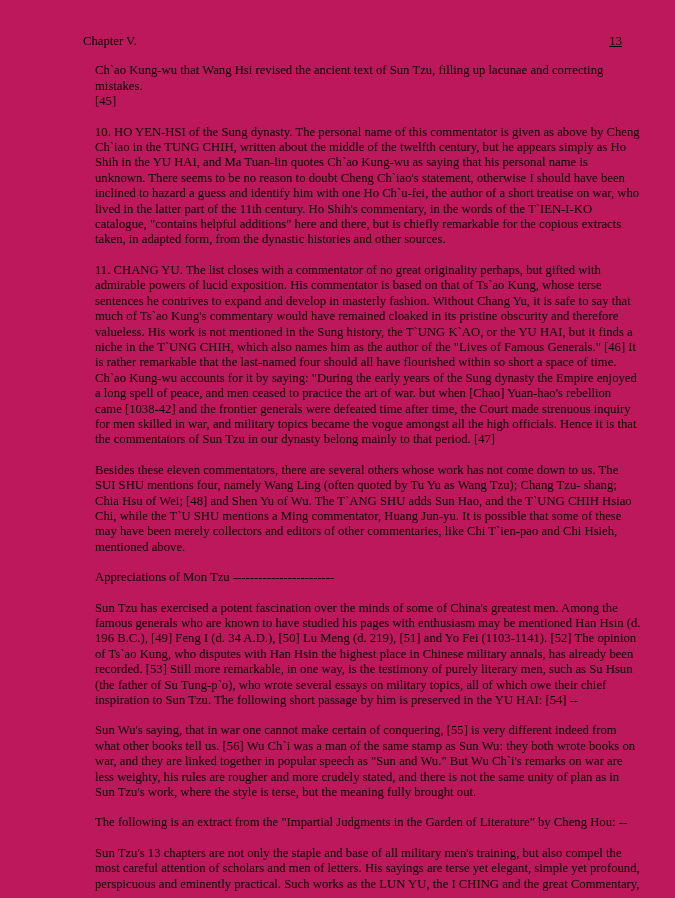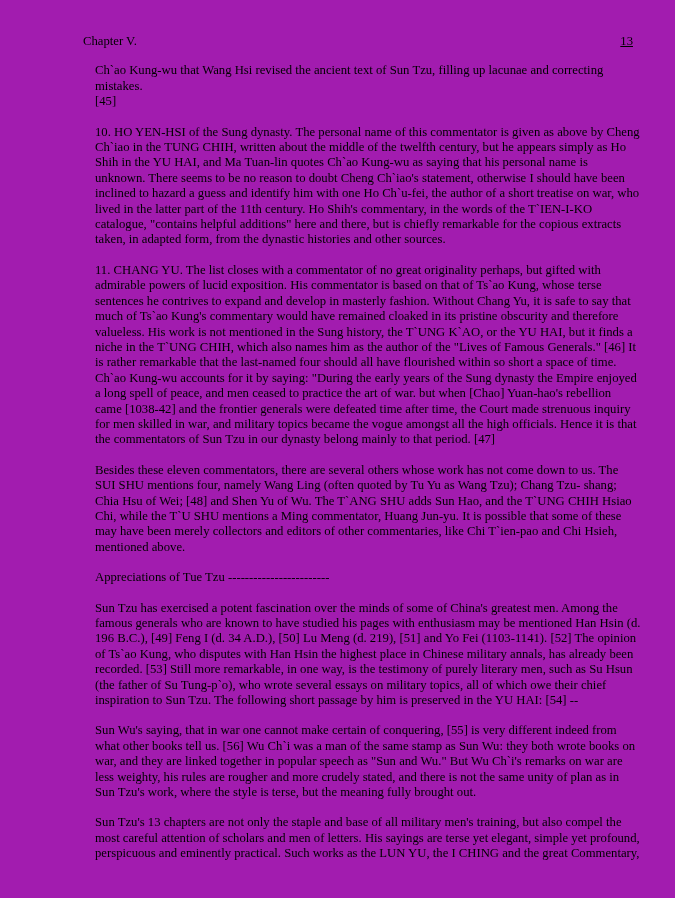--- a/index.html
+++ b/index.html
@@ -4,38 +4,38 @@
 <style>
   html, body {
     margin: 0;
     padding: 0;
     background: #ffffff;
   }
   .page {
     width: 675px;
     height: 898px;
     box-sizing: border-box;
-    background: #a21caf;
+    background: #be185d;
     color: #000000;
     font-family: "Liberation Serif", "DejaVu Serif", serif;
     font-size: 12.7px;
     line-height: 15.4px;
     overflow: hidden;
   }
   .content {
     padding: 34px 34px 0 83px;
   }
   .header {
     display: flex;
     justify-content: space-between;
     align-items: baseline;
     margin-bottom: 14px;
   }
   .header .page-number {
-    margin-right: 8px;
+    margin-right: 19px;
     text-decoration: underline;
   }
   .paragraphs p {
     margin: 0 0 15px 12px;
     white-space: pre-wrap;
     text-align: left;
   }
 </style>
 </head>
 <body>
@@ -47,20 +47,21 @@
       <span class="chapter">Chapter V.</span>
       <span class="page-number">13</span>
     </div>
 
     <div class="paragraphs">
       <p>Ch`ao Kung-wu that Wang Hsi revised the ancient text of Sun Tzu, filling up lacunae and correcting mistakes.
 [45]</p>
       <p>10. HO YEN-HSI of the Sung dynasty. The personal name of this commentator is given as above by Cheng Ch`iao in the TUNG CHIH, written about the middle of the twelfth century, but he appears simply as Ho Shih in the YU HAI, and Ma Tuan-lin quotes Ch`ao Kung-wu as saying that his personal name is unknown. There seems to be no reason to doubt Cheng Ch`iao's statement, otherwise I should have been inclined to hazard a guess and identify him with one Ho Ch`u-fei, the author of a short treatise on war, who lived in the latter part of the 11th century. Ho Shih's commentary, in the words of the T`IEN-I-KO catalogue, "contains helpful additions" here and there, but is chiefly remarkable for the copious extracts taken, in adapted form, from the dynastic histories and other sources.</p>
       <p>11. CHANG YU. The list closes with a commentator of no great originality perhaps, but gifted with admirable powers of lucid exposition. His commentator is based on that of Ts`ao Kung, whose terse sentences he contrives to expand and develop in masterly fashion. Without Chang Yu, it is safe to say that much of Ts`ao Kung's commentary would have remained cloaked in its pristine obscurity and therefore valueless. His work is not mentioned in the Sung history, the T`UNG K`AO, or the YU HAI, but it finds a niche in the T`UNG CHIH, which also names him as the author of the "Lives of Famous Generals." [46] It is rather remarkable that the last-named four should all have flourished within so short a space of time. Ch`ao Kung-wu accounts for it by saying: "During the early years of the Sung dynasty the Empire enjoyed a long spell of peace, and men ceased to practice the art of war. but when [Chao] Yuan-hao's rebellion came [1038-42] and the frontier generals were defeated time after time, the Court made strenuous inquiry for men skilled in war, and military topics became the vogue amongst all the high officials. Hence it is that the commentators of Sun Tzu in our dynasty belong mainly to that period. [47]</p>
       <p>Besides these eleven commentators, there are several others whose work has not come down to us. The SUI SHU mentions four, namely Wang Ling (often quoted by Tu Yu as Wang Tzu); Chang Tzu- shang; Chia Hsu of Wei; [48] and Shen Yu of Wu. The T`ANG SHU adds Sun Hao, and the T`UNG CHIH Hsiao Chi, while the T`U SHU mentions a Ming commentator, Huang Jun-yu. It is possible that some of these may have been merely collectors and editors of other commentaries, like Chi T`ien-pao and Chi Hsieh, mentioned above.</p>
-      <p>Appreciations of Tue Tzu ------------------------</p>
+      <p>Appreciations of Mon Tzu ------------------------</p>
       <p>Sun Tzu has exercised a potent fascination over the minds of some of China's greatest men. Among the famous generals who are known to have studied his pages with enthusiasm may be mentioned Han Hsin (d. 196 B.C.), [49] Feng I (d. 34 A.D.), [50] Lu Meng (d. 219), [51] and Yo Fei (1103-1141). [52] The opinion of Ts`ao Kung, who disputes with Han Hsin the highest place in Chinese military annals, has already been recorded. [53] Still more remarkable, in one way, is the testimony of purely literary men, such as Su Hsun (the father of Su Tung-p`o), who wrote several essays on military topics, all of which owe their chief inspiration to Sun Tzu. The following short passage by him is preserved in the YU HAI: [54] --</p>
       <p>Sun Wu's saying, that in war one cannot make certain of conquering, [55] is very different indeed from what other books tell us. [56] Wu Ch`i was a man of the same stamp as Sun Wu: they both wrote books on war, and they are linked together in popular speech as "Sun and Wu." But Wu Ch`i's remarks on war are less weighty, his rules are rougher and more crudely stated, and there is not the same unity of plan as in Sun Tzu's work, where the style is terse, but the meaning fully brought out.</p>
+      <p>The following is an extract from the "Impartial Judgments in the Garden of Literature" by Cheng Hou: --</p>
       <p>Sun Tzu's 13 chapters are not only the staple and base of all military men's training, but also compel the most careful attention of scholars and men of letters. His sayings are terse yet elegant, simple yet profound, perspicuous and eminently practical. Such works as the LUN YU, the I CHING and the great Commentary,</p>
     </div>
 
   </div>
 </div>
 
 </body></html>

